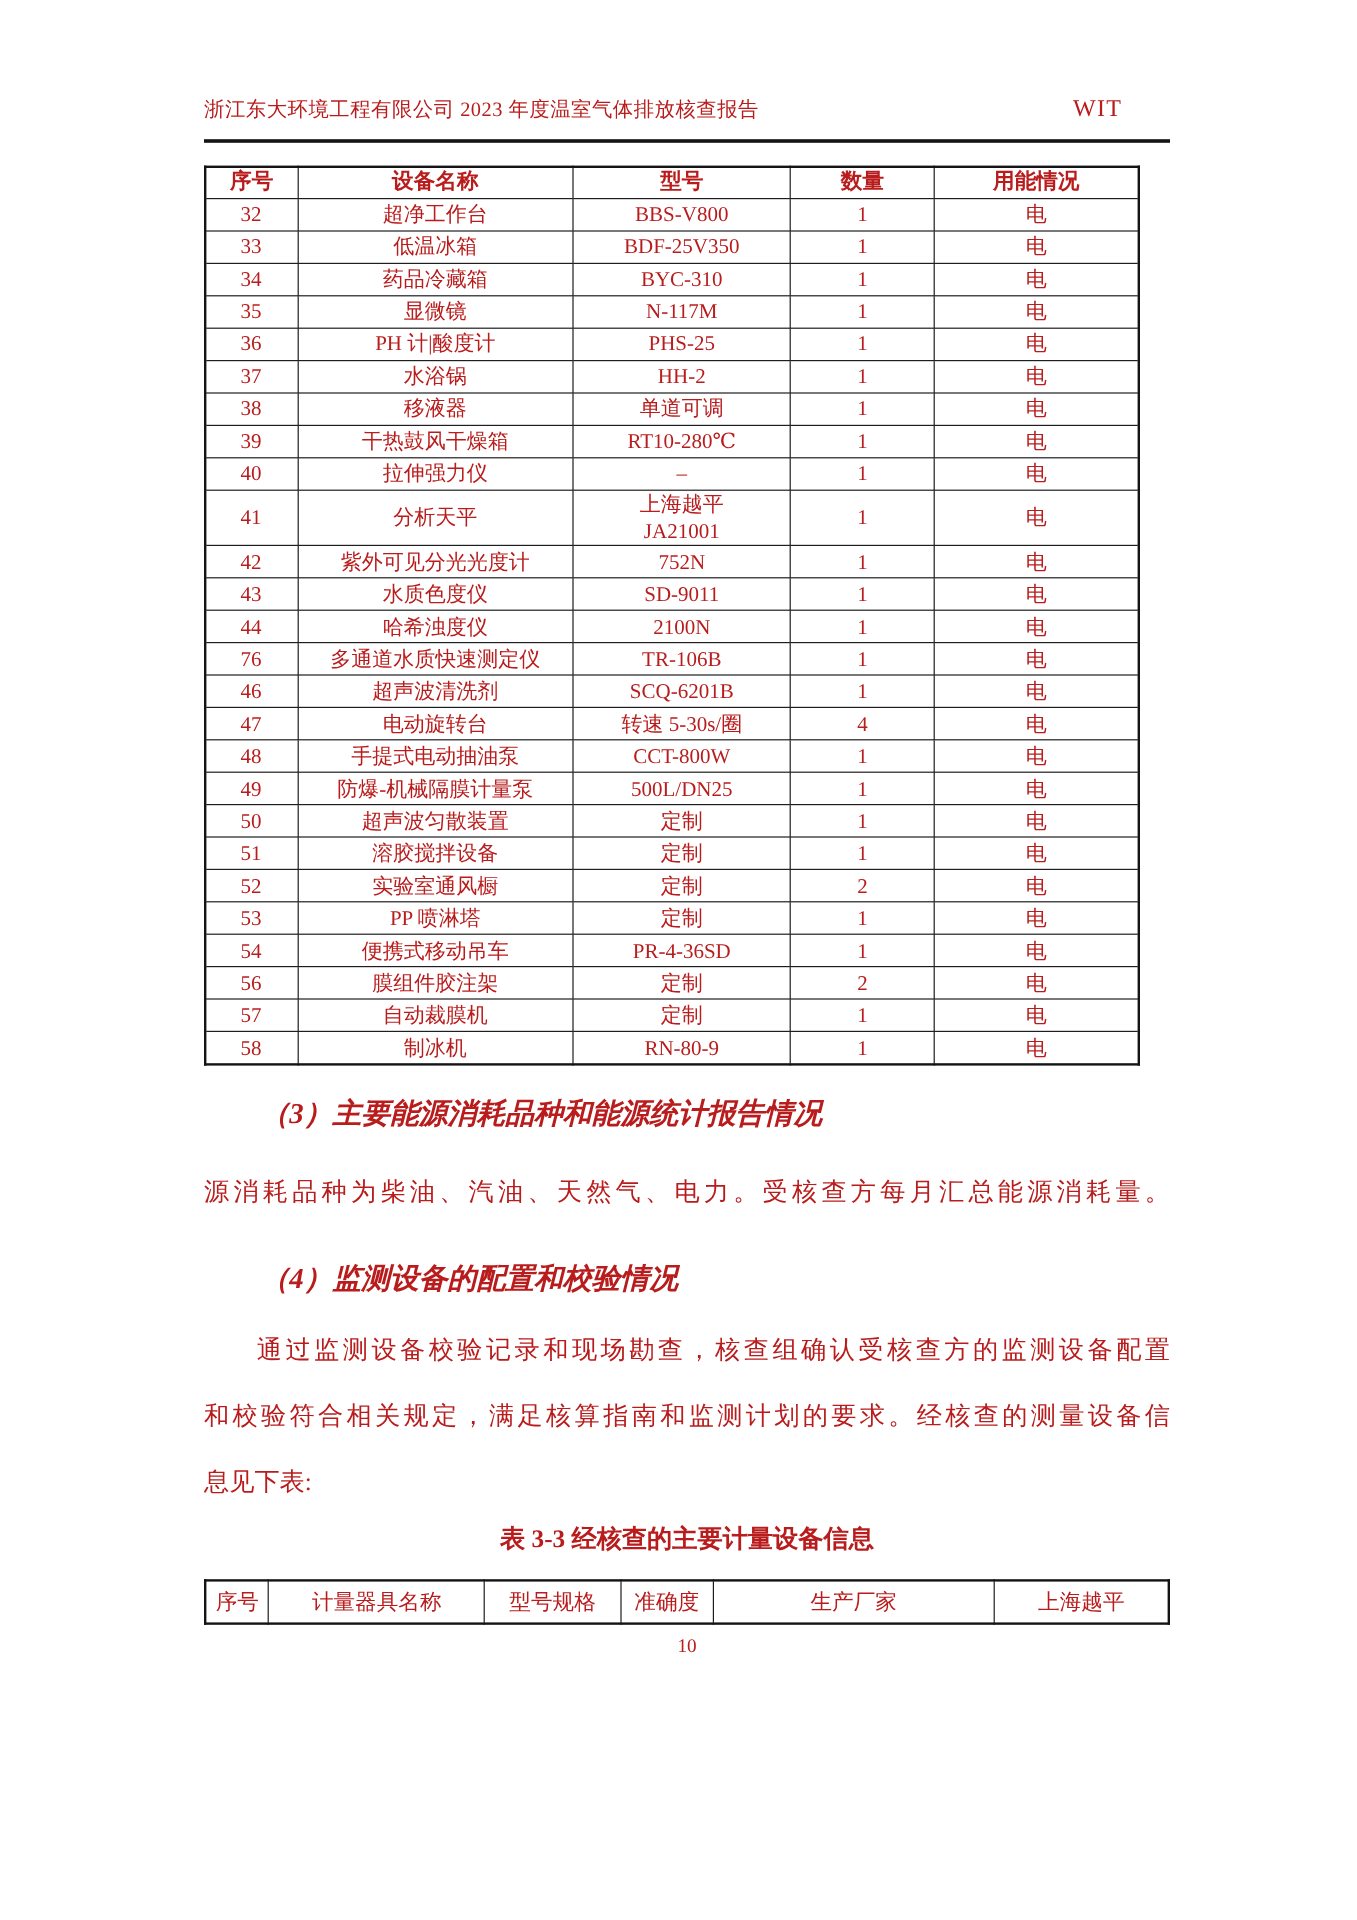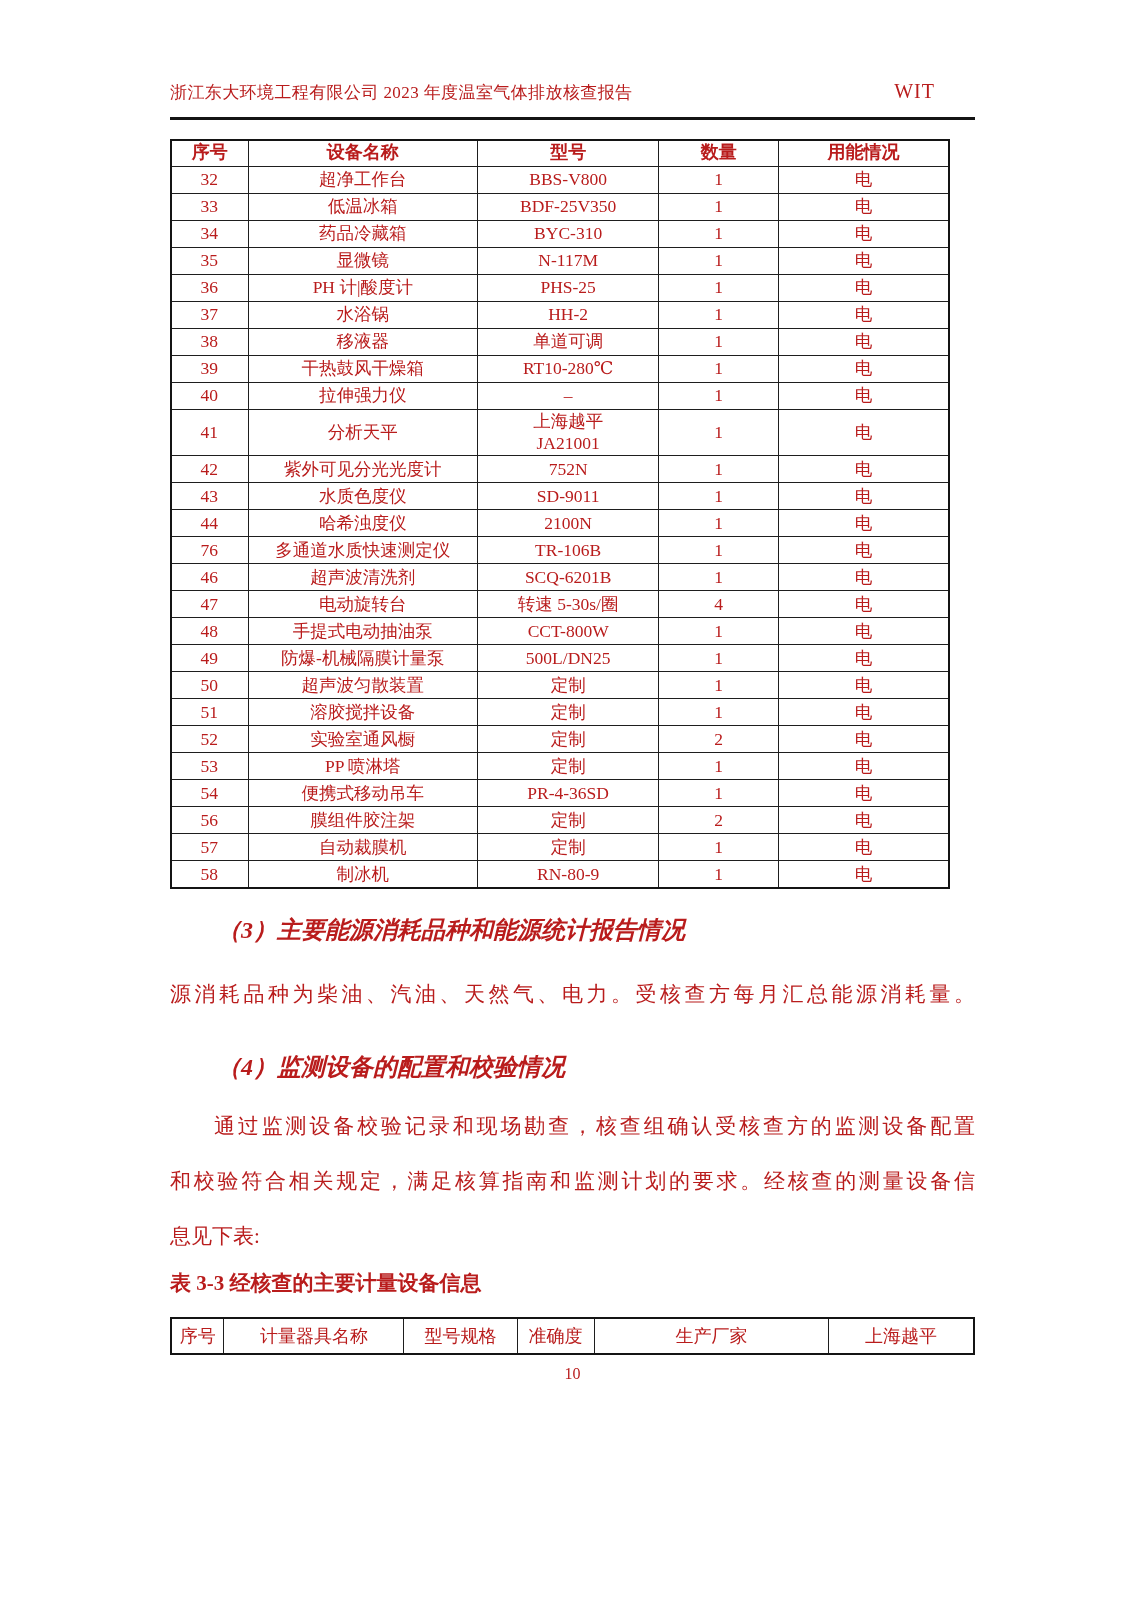--- a/index.html
+++ b/index.html
@@ -42,21 +42,21 @@
   .sec4-heading { margin-top:30px; }
   .para { font-size:21px; }
   .sec3-para { margin-top:22px; }
   .sec4-para { margin-top:17px; }
   .para .line { line-height:55px; height:55px; text-align:left; }
   .para .line.first { text-indent:44px; }
   .para .line.flush { text-align:justify; text-align-last:justify; }
 
   
   .tbl-caption {
-    font-size:21px; font-weight:bold; text-align:left;
+    font-size:21px; font-weight:bold; text-align:center;
     margin-top:4px; line-height:30px;
   }
   table.meas {
     border-collapse:collapse; table-layout:fixed; width:100%;
     margin-top:19px; text-align:center; font-size:18px;
     border:2px solid #141414;
   }
   table.meas th {
     border:1.4px solid #1e1e1e; height:34px; font-weight:normal;
     vertical-align:middle; padding:0 2px;

